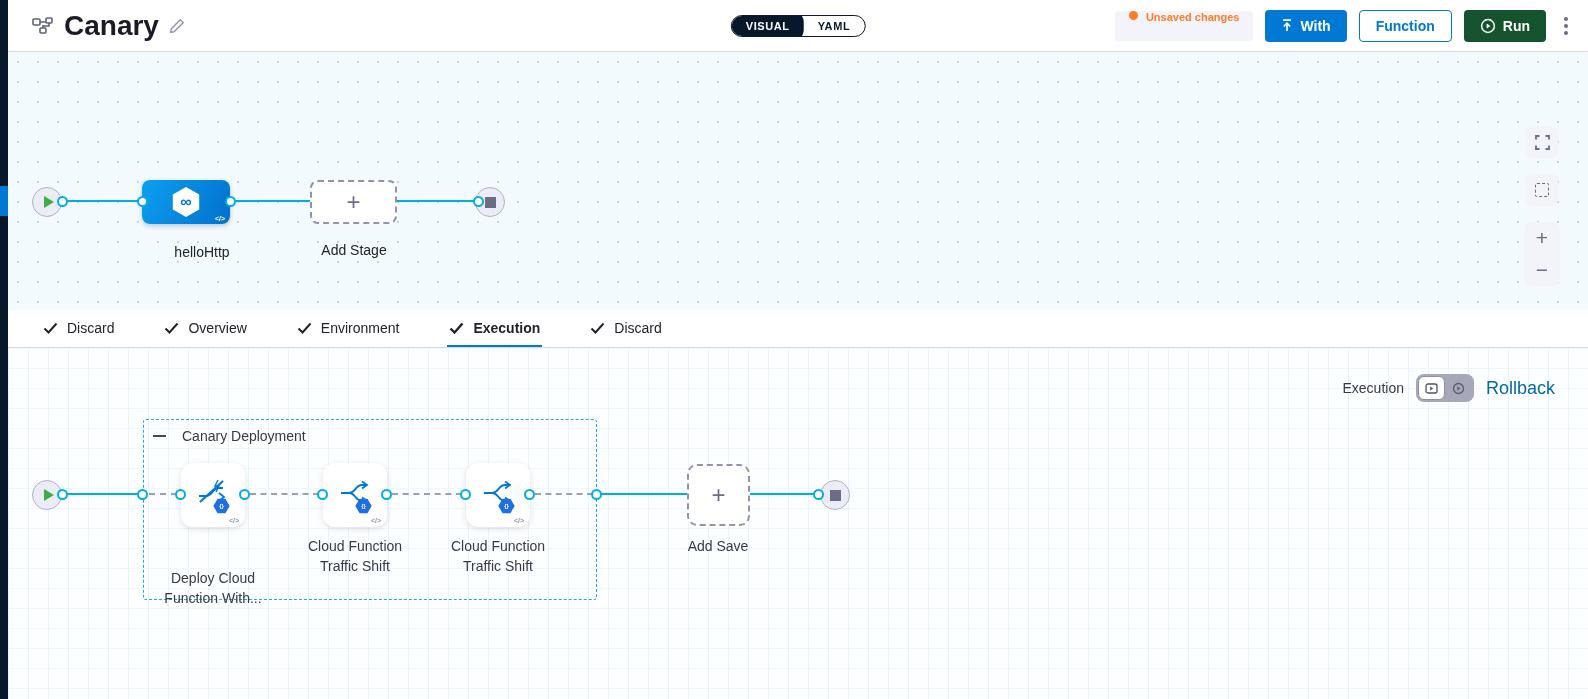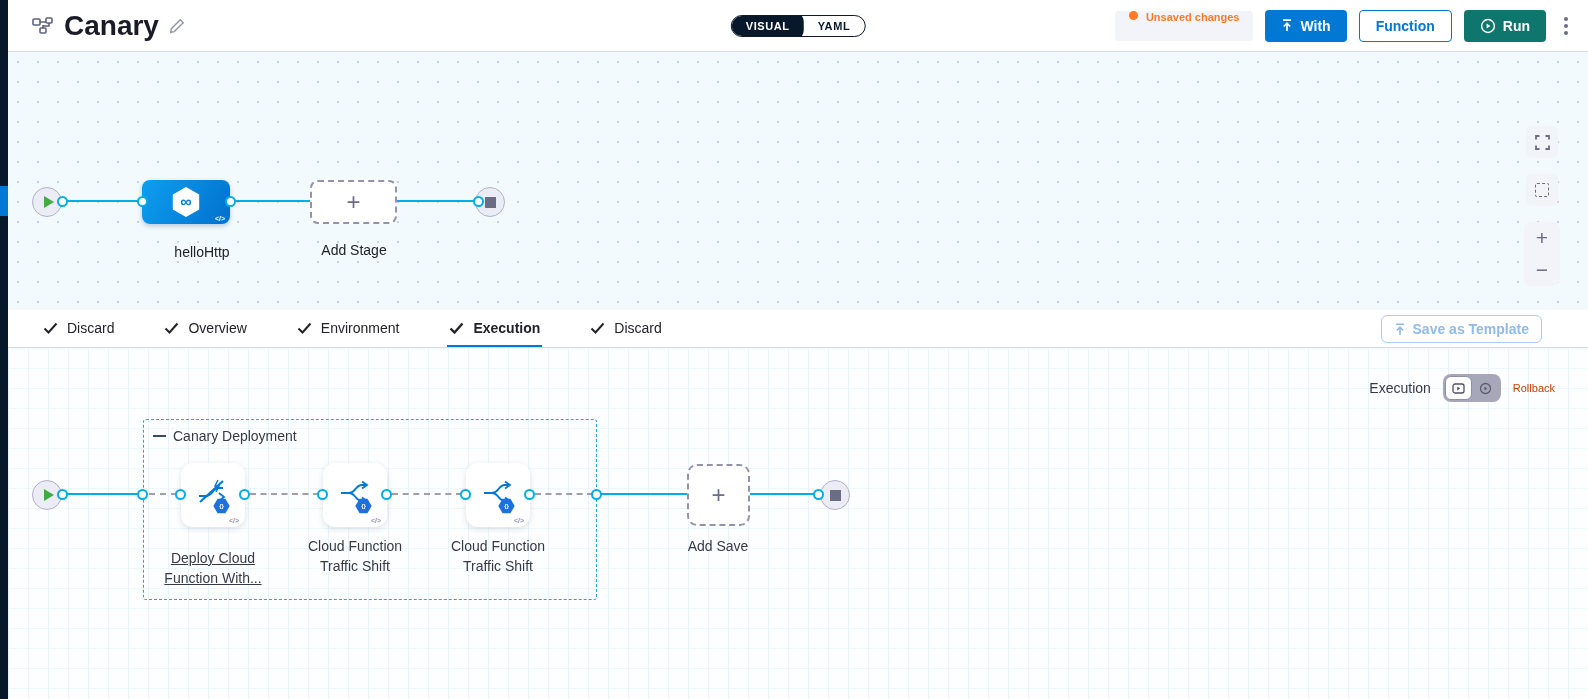--- a/index.html
+++ b/index.html
@@ -26,21 +26,21 @@
   .view-toggle .seg.inactive { color:#07182b; }
 
   .header-right { margin-left:auto; display:flex; align-items:center; gap:12px; padding-right:14px; }
   .unsaved-badge { display:flex; align-items:flex-start; gap:8px; background:#f3f3fa; border-radius:4px;
                    height:30px; padding:0 14px; color:#ff7b26; font-size:11px; font-weight:bold; }
   .unsaved-badge .dot { width:9px; height:9px; border-radius:50%; background:#ff7b26; }
   .btn { height:32px; border-radius:4px; font-size:14px; font-weight:bold; display:flex; align-items:center;
          gap:7px; padding:0 16px; cursor:pointer; border:none; }
   .btn-save { background:#0278d5; color:#fff; }
   .btn-discard { background:#fff; color:#0278d5; border:1px solid #0278d5; }
-  .btn-run { background:#0f766e; color:#fff;justify-content:space-between; }
+  .btn-run { background:#14532d; color:#fff;justify-content:space-between; }
   .kebab { display:flex; flex-direction:column; gap:3px; padding:4px 6px; cursor:pointer; }
   .kebab i { width:4px; height:4px; border-radius:50%; background:#6b6d85; }
 
   
   .canvas-top { position:absolute; left:8px; right:0; top:52px; height:258px; background:#f2fafd;
                 background-image:radial-gradient(#c3d5e1 1px, transparent 1.2px); background-size:20px 20px; }
 
   .node-circle { position:absolute; width:30px; height:30px; border-radius:50%; background:#ececf6;
                  border:1px solid #b0b1c7; display:flex; align-items:center; justify-content:center; }
   .play-tri { width:0; height:0; border-left:10px solid #42ab45; border-top:6px solid transparent;
@@ -85,25 +85,25 @@
   .canvas-bottom { position:absolute; left:8px; right:0; top:348px; height:351px; background:#fdfeff;
       background-image:linear-gradient(to right,#e7f5fb 1px,transparent 1px),linear-gradient(to bottom,#eef7fc 1px,transparent 1px);
       background-size:20px 20px; }
 
   .exec-mode-row { position:absolute; right:33px; top:374px; display:flex; align-items:center; gap:12px; z-index:10; }
   .exec-mode-label { font-size:14px; color:#383946; }
   .mode-toggle { width:58px; height:28px; background:#a6a7b9; border-radius:8px; display:flex; align-items:center; padding:2px; cursor:pointer; }
   .mode-seg-active { width:27px; height:24px; background:#fff; border:1px solid #8f90a5; border-radius:6px;
                      display:flex; align-items:center; justify-content:center; }
   .mode-seg-inactive { flex:1; display:flex; align-items:center; justify-content:center; }
-  .rollback-link { font-size:11px; color:#c2410c; cursor:pointer; }
+  .rollback-link { font-size:18px; color:#0369a1; cursor:pointer; }
 
   .group-box { position:absolute; left:143px; top:419px; width:454px; height:181px;
                border:1.5px dashed #23a5de; border-radius:3px; }
-  .group-label { position:absolute; left:153px; top:428px; display:flex; align-items:center; gap:7px;
+  .group-label { position:absolute; left:153px; top:428px; display:flex; align-items:center; gap:16px;
                  font-size:14px; color:#383946; z-index:6;justify-content:center; }
   .group-dash { width:13px; height:2.5px; background:#394b63; cursor:pointer; }
 
   .step-card { position:absolute; width:64px; height:64px; background:#fff; border-radius:12px;
                box-shadow:0 2px 6px rgba(40,41,61,.14); cursor:pointer; }
   .step-card svg.main { position:absolute; left:15px; top:13px; }
   .badge-hex { position:absolute; left:32px; top:35px; width:17px; height:16px; background:#1e6fe0;
                clip-path:polygon(27% 4%, 73% 4%, 98% 50%, 73% 96%, 27% 96%, 2% 50%);
                display:flex; align-items:center; justify-content:center; color:#fff; font-size:6px; font-weight:bold; }
   .step-code { position:absolute; right:6px; bottom:3px; color:#9293ab; font-size:7px; font-weight:bold; }
@@ -242,26 +242,20 @@
           <path d="M1.5 6.5 L5.5 10.5 L13.5 1.5"></path>
         </svg>
       <span>Execution</span>
     </div>
     <div class="tab">
       <svg width="15" height="12" viewBox="0 0 15 12" fill="none" stroke="#22222a" stroke-width="2">
           <path d="M1.5 6.5 L5.5 10.5 L13.5 1.5"></path>
         </svg>
       <span>Discard</span>
     </div>
-    <button class="save-template-btn">
-      <svg width="12" height="13" viewBox="0 0 12 13" fill="none" stroke="#90bbe7" stroke-width="1.6">
-        <path d="M2 1.2 h8 M6 12 V4.5 M2.8 7.5 L6 4.2 l3.2 3.3"></path>
-      </svg>
-      <span>Save as Template</span>
-    </button>
   </div>
 
   <div class="canvas-bottom"></div>
 
   <div class="exec-mode-row">
     <span class="exec-mode-label">Execution</span>
     <div class="mode-toggle">
       <div class="mode-seg-active">
         <svg width="13" height="11" viewBox="0 0 13 11" fill="none" stroke="#4f5162" stroke-width="1.3">
           <rect x="1" y="1" width="11" height="9" rx="2"></rect>
@@ -312,21 +306,21 @@
       <path d="M3 20 H10 C17 20 16 12 23 12 H27"></path>
       <path d="M23 25 L28 21 L23 17" stroke-width="1.8"></path>
       <path d="M4 26 L27 5" stroke-width="2.2"></path>
       <path d="M22 4 l-3 6 h4 l-3 6" stroke-width="1.4"></path>
     </svg>
     <div class="badge-hex">
         <span>{}</span>
       </div>
     <span class="step-code">&lt;/&gt;</span>
   </div>
-  <div class="step-label" style="left:151px; top:548px;text-decoration:underline;">Deploy Cloud Function With...</div>
+  <div class="step-label" style="left:151px; top:568px;">Deploy Cloud Function With...</div>
 
   <div class="step-card" style="left:323px; top:463px;">
     <svg class="main" width="34" height="34" viewBox="0 0 34 34" fill="none" stroke="#0278d5" stroke-width="2">
       <path d="M3 17 H11 C18 17 17 9 24 9 H28"></path>
       <path d="M24 5.5 L29 9 L24 12.5" stroke-width="1.8"></path>
       <path d="M11 17 C18 17 17 25 24 25 H28"></path>
       <path d="M24 21.5 L29 25 L24 28.5" stroke-width="1.8"></path>
     </svg>
     <div class="badge-hex">
         <span>{}</span>

